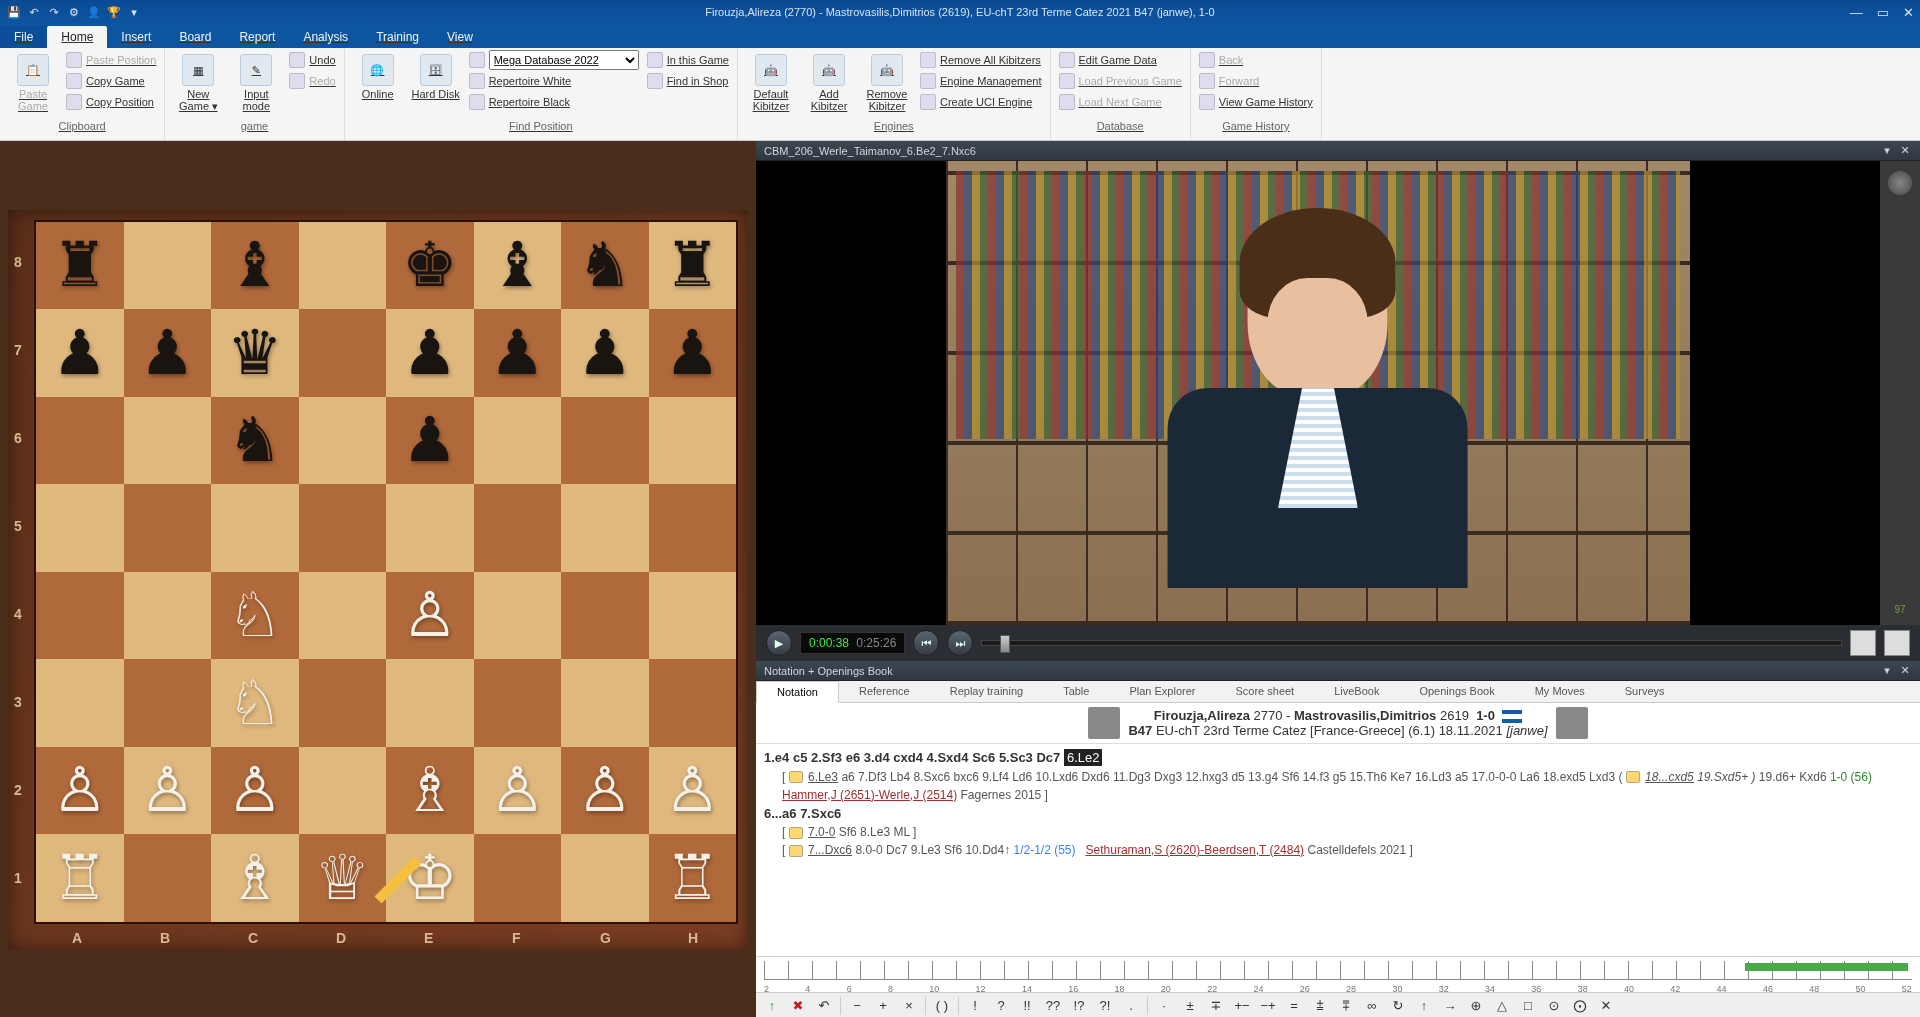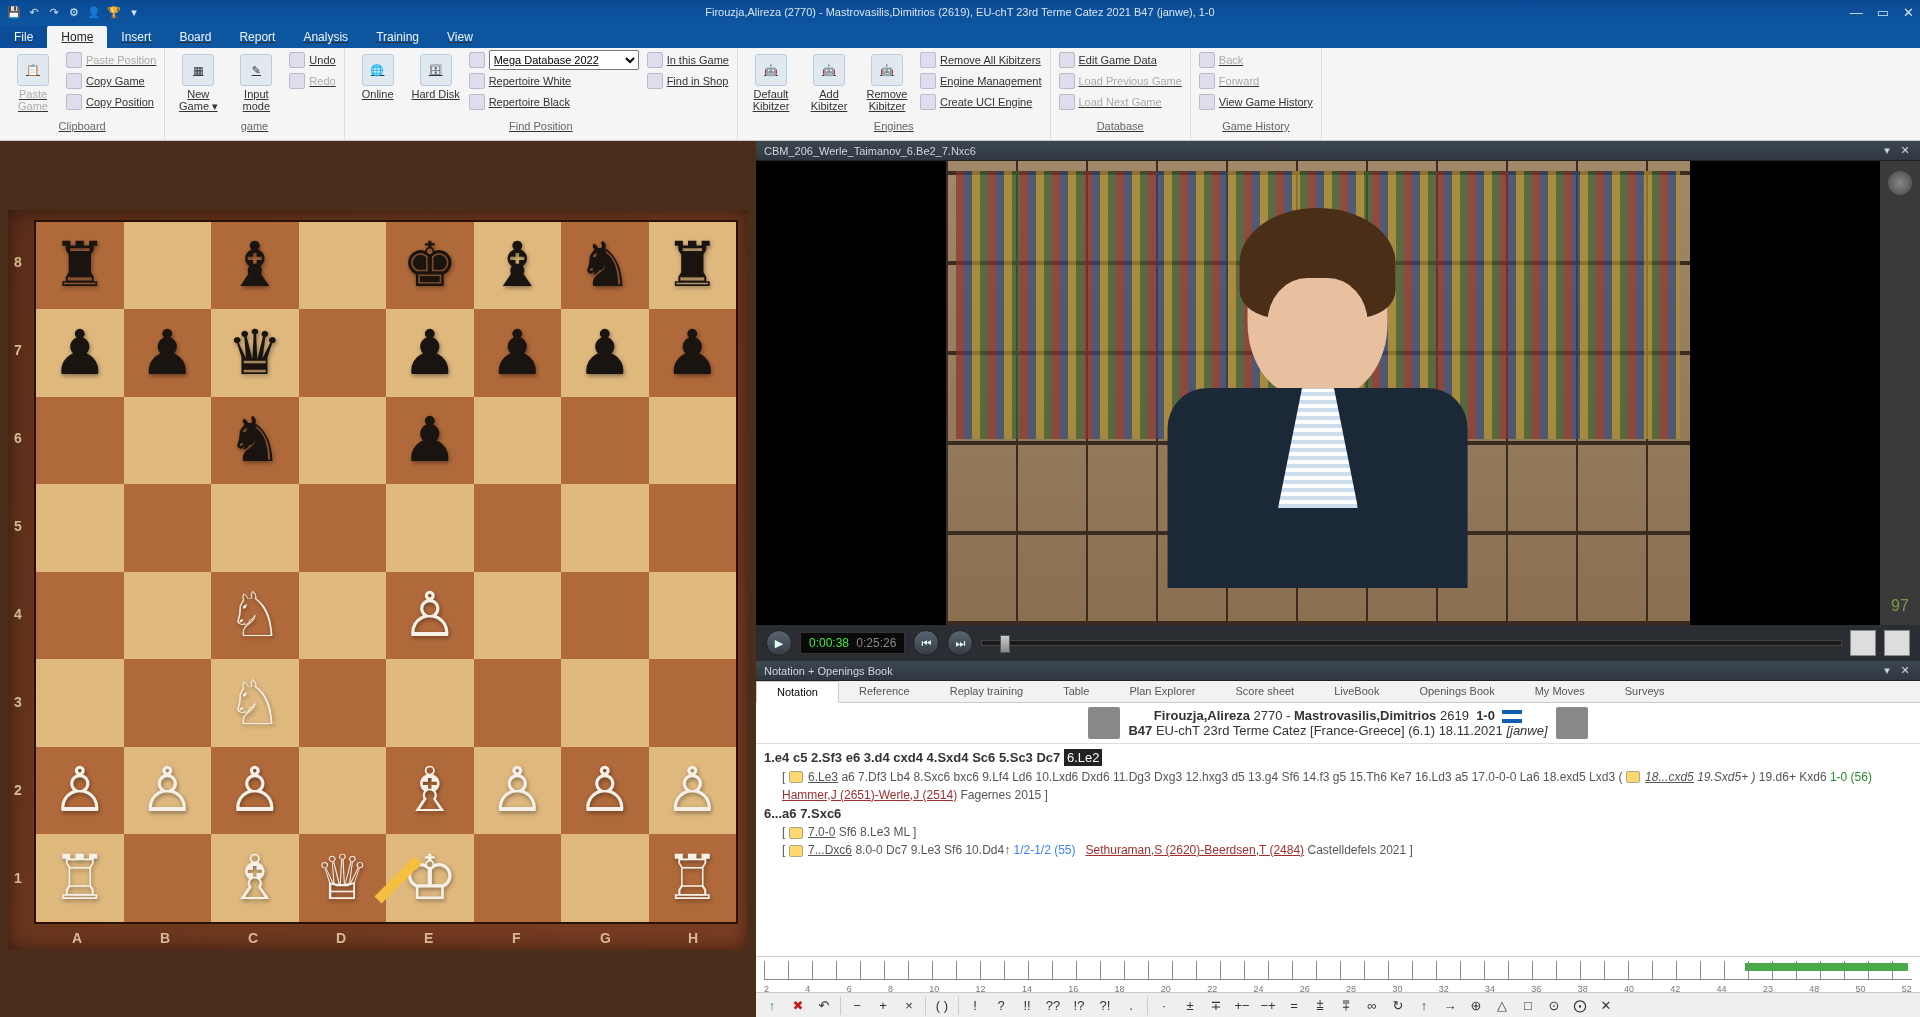--- a/index.html
+++ b/index.html
@@ -60,21 +60,21 @@
  repeating-linear-gradient(90deg,#8a3030 0 8px,#304878 8px 16px,#b09030 16px 24px,#406030 24px 32px);
  opacity:.7;}
 .person{ position:absolute; left:50%; transform:translateX(-50%); bottom:0; width:52%; height:92%;}
 .person .head{ width:140px;height:180px;background:#e8c0a0;border-radius:60% 60% 50% 50%;margin:20px auto 0;position:relative;}
 .person .hair{position:absolute;top:-10px;left:-8px;right:-8px;height:110px;background:#4a2e18;border-radius:60% 60% 30% 30%;}
 .person .face{position:absolute;top:60px;left:20px;right:20px;bottom:10px;background:#e8c0a0;border-radius:40%;}
 .person .body{ width:300px;height:200px;background:#1a2838;margin:-10px auto 0;border-radius:40px 40px 0 0;position:relative;}
 .person .shirt{position:absolute;top:0;left:50%;transform:translateX(-50%);width:80px;height:120px;background:repeating-linear-gradient(0deg,#cde 0 4px,#fff 4px 8px);clip-path:polygon(30% 0,70% 0,100% 100%,0 100%);}
 .video-side { width:40px; background:#3a3a3a; display:flex; flex-direction:column; align-items:center; justify-content:space-between; padding:10px 0;}
 .video-side .knob{width:24px;height:24px;border-radius:50%;background:radial-gradient(#888,#444);}
-.video-side .num{color:#7a9a4a;font-size:16px;}
+.video-side .num{color:#7a9a4a;font-size:10px;}
 .vcontrols { height:36px; background:#2a2e33; display:flex; align-items:center; gap:8px; padding:0 10px; }
 .vbtn { width:26px;height:26px; border-radius:50%; background:linear-gradient(#5a6570,#353c44); display:flex;align-items:center;justify-content:center;color:#dfe;cursor:pointer; font-size:11px;border:1px solid #222;}
 .vtime { background:#0a0a0a; color:#3eed3e; font-family:Consolas,monospace; font-size:12px; padding:3px 8px; border:1px solid #333;}
 .vtime .dur{color:#888;}
 .vslider{ flex:1; height:6px; background:#1a1a1a; border:1px solid #444; position:relative;}
 .vslider .thumb{position:absolute;left:2%;top:-6px;width:10px;height:18px;background:linear-gradient(#ccc,#888);border:1px solid #555;}
 .vsq{width:26px;height:26px;background:#ddd;border:1px solid #888;cursor:pointer;}
 
 .notation-area{ flex:1; background:#e8e8e8; display:flex; flex-direction:column;}
 .ntabs{ display:flex; background:#f2f2f2; border-bottom:1px solid #ccc; font-size:11px;}
@@ -598,21 +598,21 @@
             <span>26</span>
             <span>28</span>
             <span>30</span>
             <span>32</span>
             <span>34</span>
             <span>36</span>
             <span>38</span>
             <span>40</span>
             <span>42</span>
             <span>44</span>
-            <span>23</span>
+            <span>46</span>
             <span>48</span>
             <span>50</span>
             <span>52</span>
           </div>
       </div>
       <div class="symbar" id="symbar">
           <span class="green">↑</span>
           <span class="red">✖</span>
           <span>↶</span>
           <span class="sep"></span>

